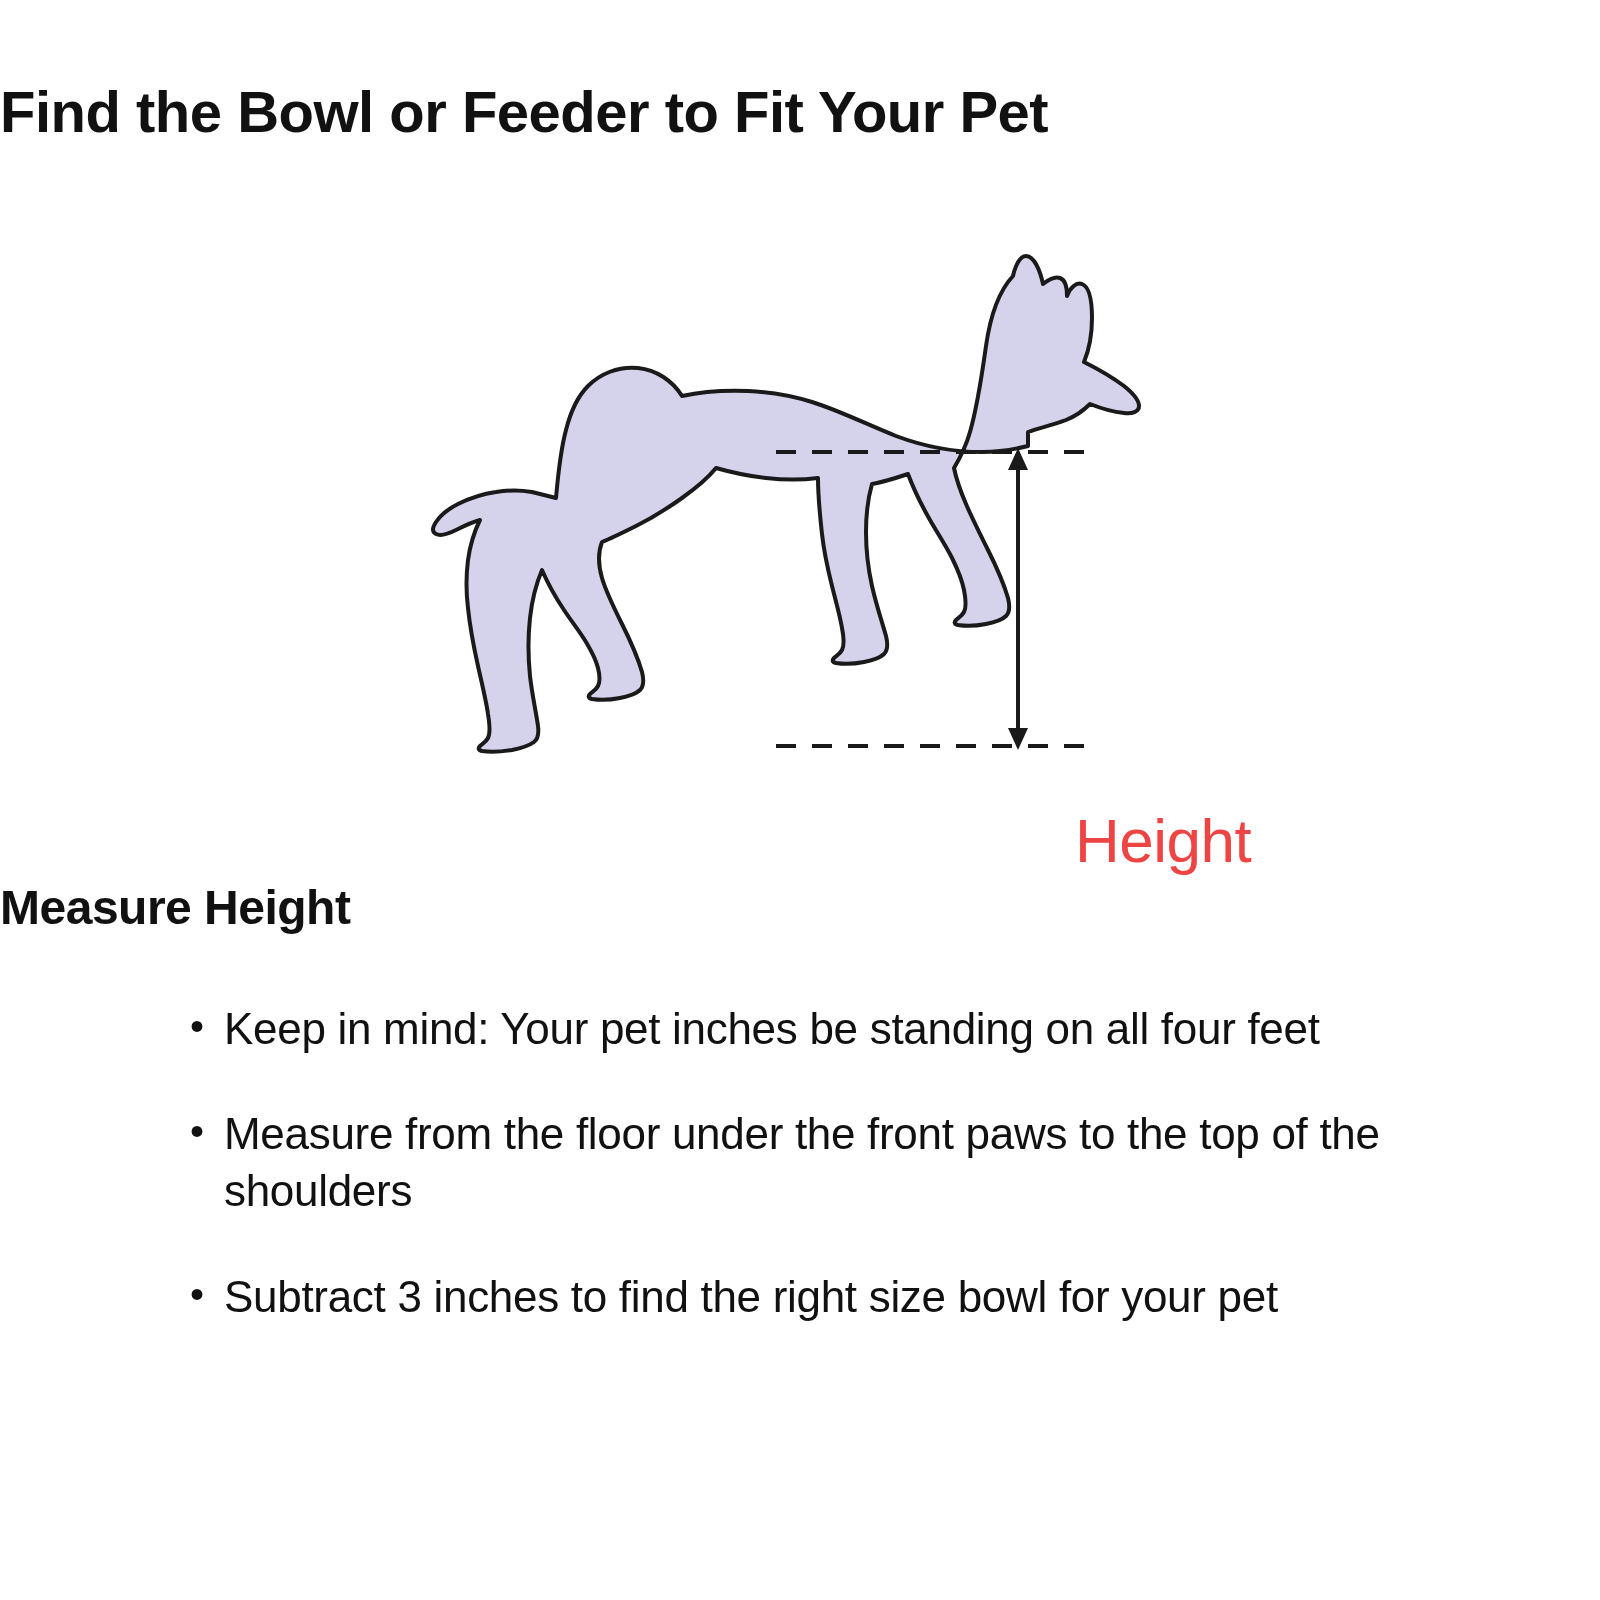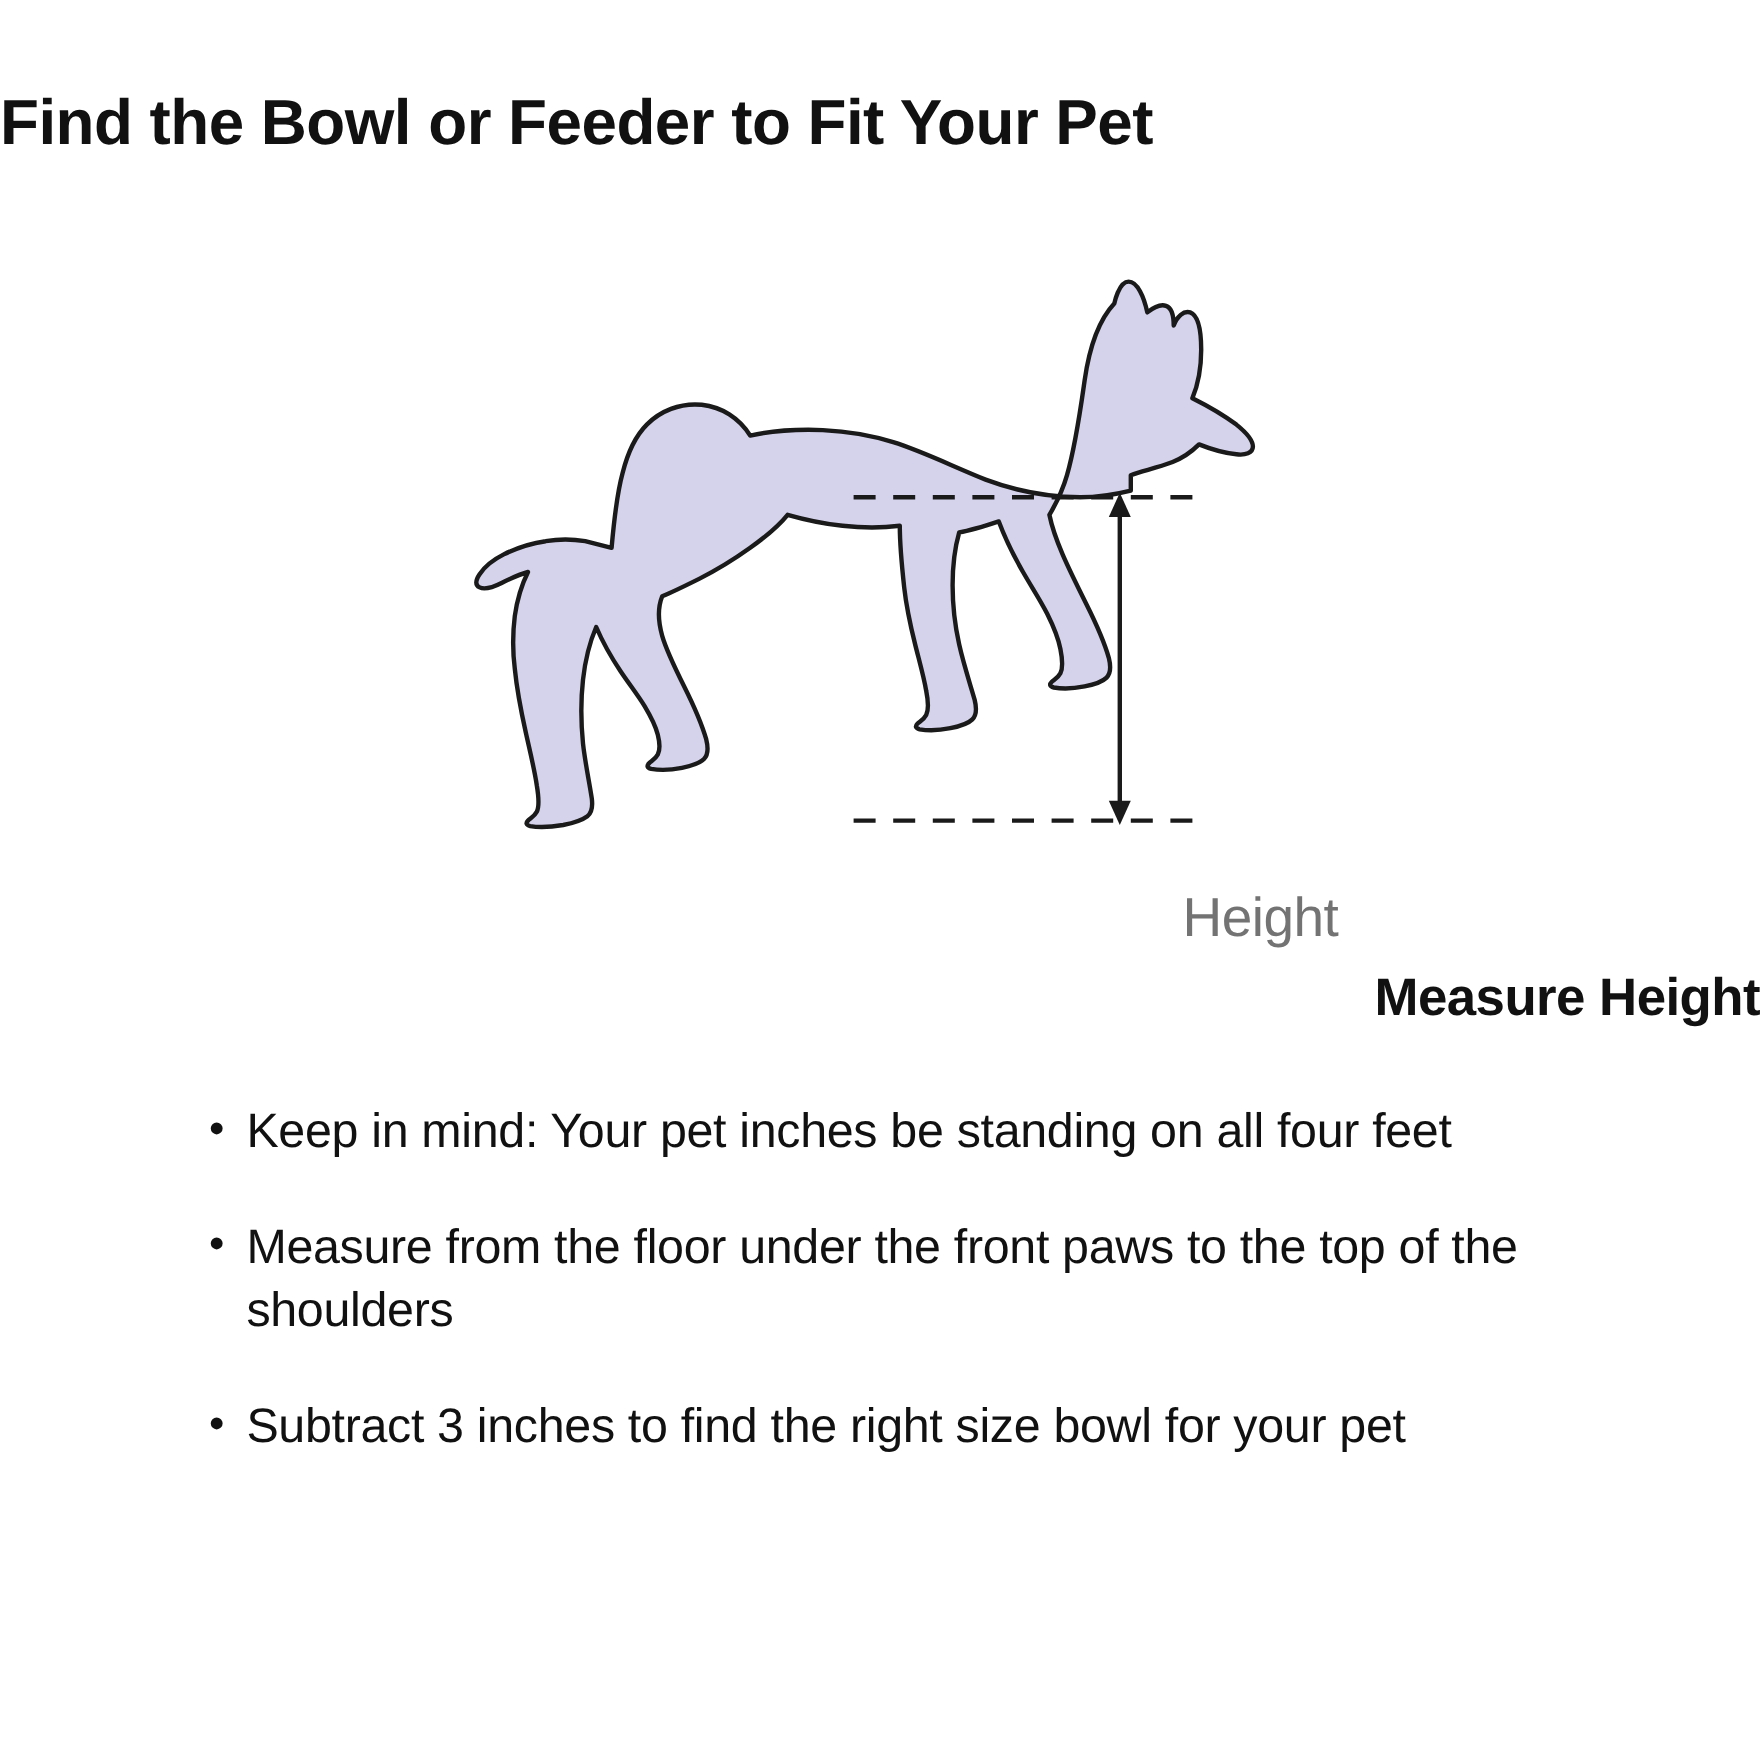--- a/index.html
+++ b/index.html
@@ -38,30 +38,30 @@
     width: 1600px;
     height: 580px;
   }
   .diagram svg {
     display: block;
   }
   .height-label {
     position: absolute;
     left: 1075px;
     top: 565px;
-    font-size: 50px;
-    color: #737373;
+    font-size: 62px;
+    color: #ef4444;
     letter-spacing: -0.5px;
   }
   .subtitle {
     position: absolute;
     top: 880px;
     left: 0;
     width: 1600px;
-    text-align: right;
+    text-align: left;
     font-size: 48px;
     font-weight: bold;
     letter-spacing: -0.5px;
     color: #111111;
   }
   .bullets {
     position: absolute;
     top: 1000px;
     left: 190px;
     width: 1230px;

